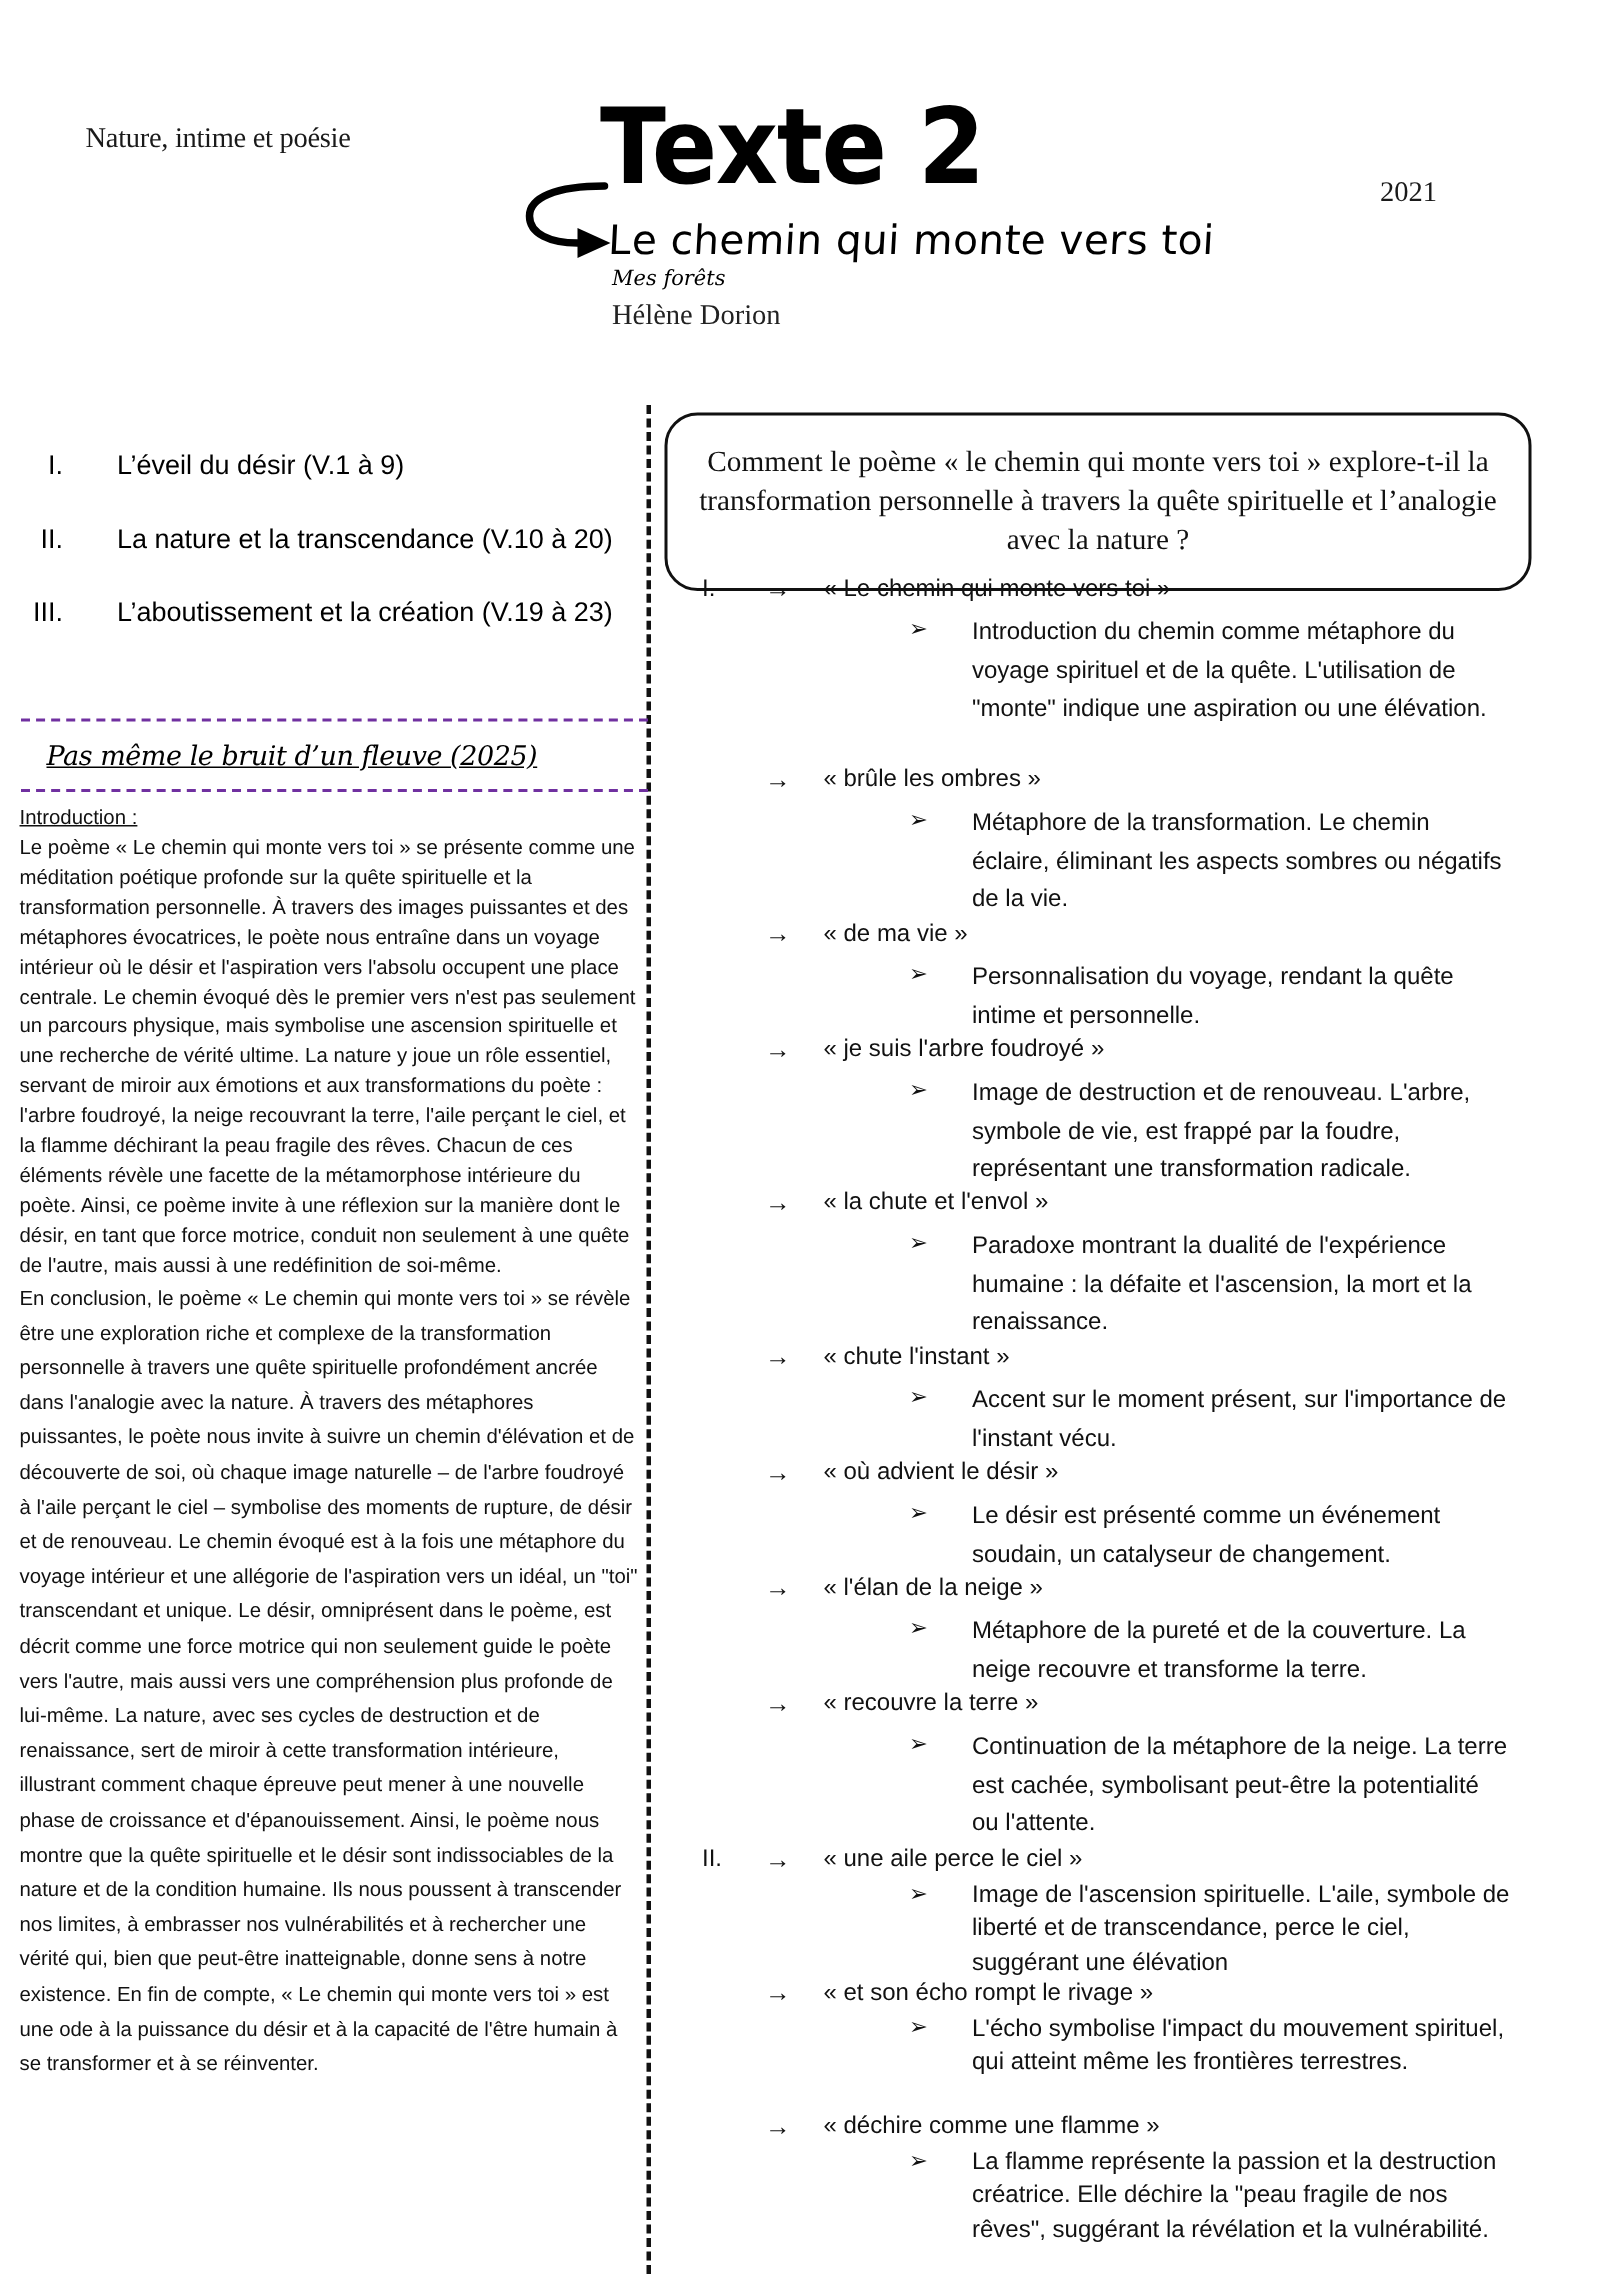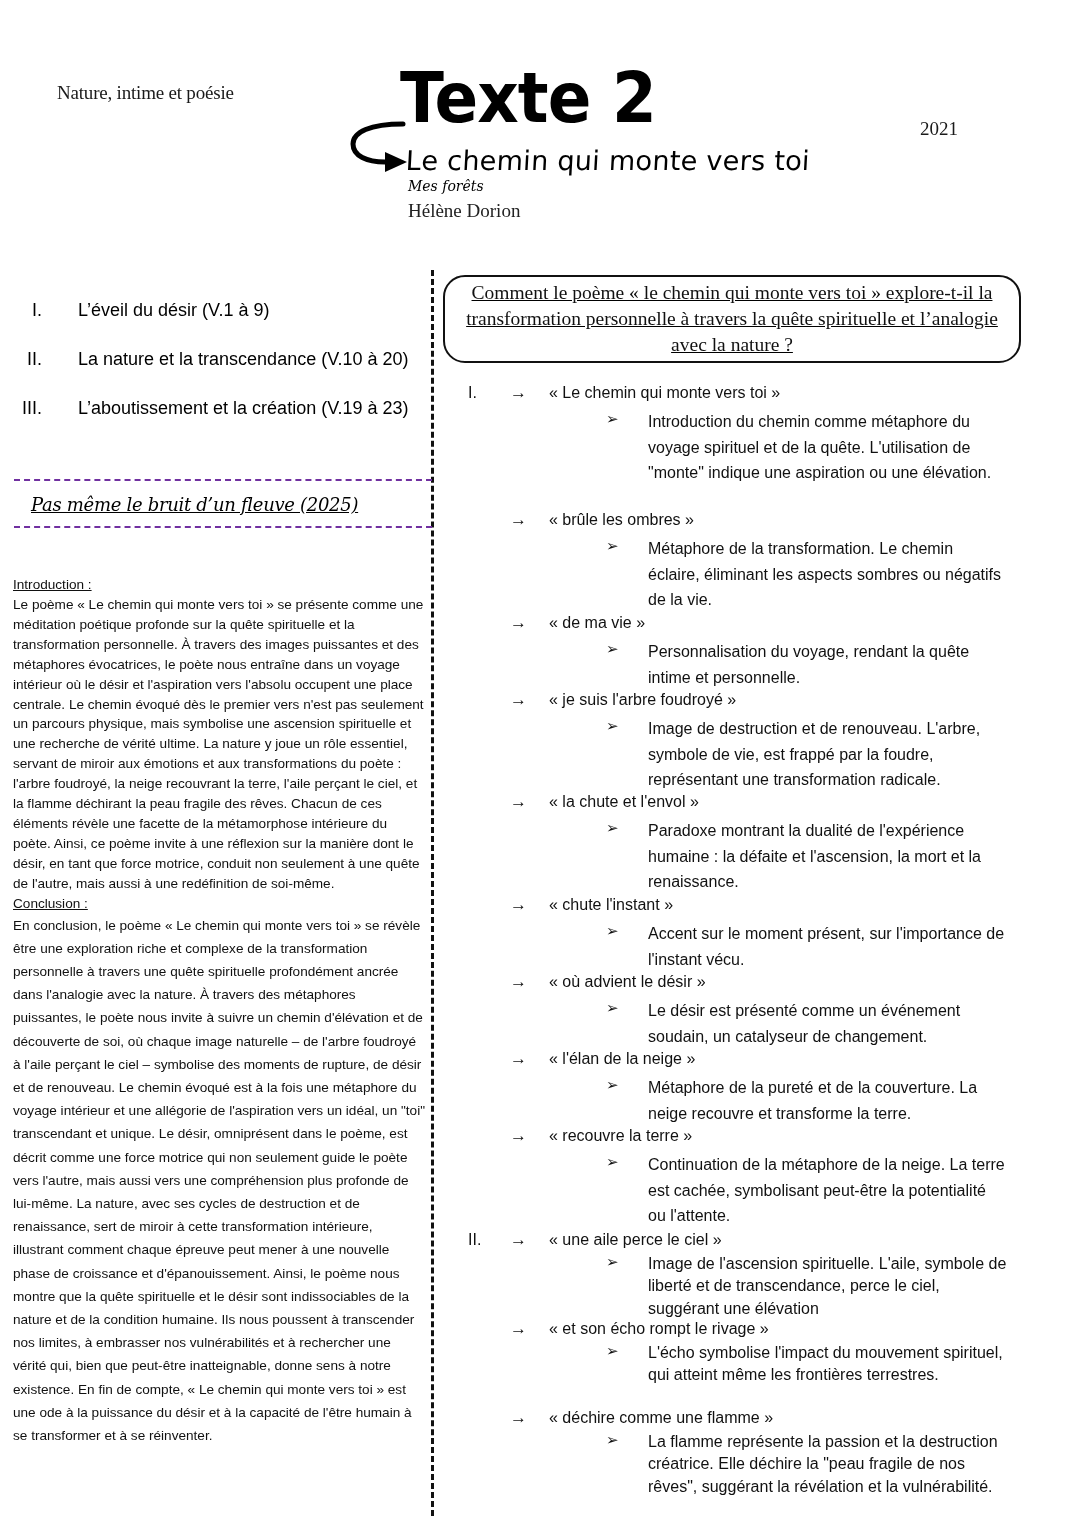--- a/index.html
+++ b/index.html
@@ -21,27 +21,27 @@
     
     .plan { position: absolute; left: 0; top: 296px; width: 430px; }
     .plan-item { position: absolute; left: 0; width: 430px; font-size: 18px; font-family: "Liberation Sans", sans-serif; }
     .plan-item .num { position: absolute; right: 388px; text-align: right; }
     .plan-item .label { position: absolute; left: 78px; white-space: nowrap; }
 
     .purple-rule { position: absolute; left: 14px; width: 418px; height: 0; border-top: 2px dashed #7030a0; }
     .sub-work { position: absolute; left: 31px; top: 494px; font-family: "DejaVu Serif", serif; font-style: italic; font-size: 18px; text-decoration: underline; letter-spacing: -0.3px; }
 
     
-    .essay { position: absolute; left: 13px; top: 535px; width: 412px; font-family: "Liberation Sans", sans-serif; font-size: 13.6px; color: #111; margin-top: 40px; }
+    .essay { position: absolute; left: 13px; top: 535px; width: 412px; font-family: "Liberation Sans", sans-serif; font-size: 13.6px; color: #111; }
     .essay .heading { text-decoration: underline; line-height: 20px; display: block; }
     .essay .intro-text { line-height: 19.9px; display: block; }
     .essay .concl-text { line-height: 23.2px; display: block; }
 
     
-    .problem-box { position: absolute; left: 443px; top: 275px; width: 578px; height: 88px; border: 2.5px solid #111; border-radius: 22px; display: flex; align-items: center; justify-content: center; text-align: center; padding: 0 16px; text-decoration: underline; }
+    .problem-box { position: absolute; left: 443px; top: 275px; width: 578px; height: 119px; border: 2.5px solid #111; border-radius: 22px; display: flex; align-items: center; justify-content: center; text-align: center; padding: 0 16px; }
     .problem-box span { font-family: "Liberation Serif", serif; font-size: 19.5px; line-height: 26px; color: #111; }
 
     
     .analysis { position: absolute; left: 440px; top: 380px; width: 600px; font-family: "Liberation Sans", sans-serif; font-size: 16px; color: #111; }
     .a-entry { position: absolute; left: 0; width: 600px; }
     .a-part { position: absolute; left: 28px; top: 0; }
     .a-arrow { position: absolute; left: 70px; top: -1px; font-size: 17px; }
     .a-quote { position: absolute; left: 109px; top: 0; white-space: nowrap; }
     .a-bullet { position: absolute; left: 166px; font-size: 15px; }
     .a-desc { position: absolute; left: 208px; width: 360px; }
@@ -77,21 +77,20 @@
   </div>
 </div>
 
 <div class="purple-rule" style="top:479px"></div>
 <div class="sub-work">Pas même le bruit d’un fleuve (2025)</div>
 <div class="purple-rule" style="top:526px"></div>
 
 <div class="essay">
   <span class="heading">Introduction :</span>
   <span class="intro-text">Le poème « Le chemin qui monte vers toi » se présente comme une méditation poétique profonde sur la quête spirituelle et la transformation personnelle. À travers des images puissantes et des métaphores évocatrices, le poète nous entraîne dans un voyage intérieur où le désir et l'aspiration vers l'absolu occupent une place centrale. Le chemin évoqué dès le premier vers n'est pas seulement un parcours physique, mais symbolise une ascension spirituelle et une recherche de vérité ultime. La nature y joue un rôle essentiel, servant de miroir aux émotions et aux transformations du poète : l'arbre foudroyé, la neige recouvrant la terre, l'aile perçant le ciel, et la flamme déchirant la peau fragile des rêves. Chacun de ces éléments révèle une facette de la métamorphose intérieure du poète. Ainsi, ce poème invite à une réflexion sur la manière dont le désir, en tant que force motrice, conduit non seulement à une quête de l'autre, mais aussi à une redéfinition de soi-même.</span>
-  <span class="heading">Conclusion :</span>
   <span class="concl-text">En conclusion, le poème « Le chemin qui monte vers toi » se révèle être une exploration riche et complexe de la transformation personnelle à travers une quête spirituelle profondément ancrée dans l'analogie avec la nature. À travers des métaphores puissantes, le poète nous invite à suivre un chemin d'élévation et de découverte de soi, où chaque image naturelle – de l'arbre foudroyé à l'aile perçant le ciel – symbolise des moments de rupture, de désir et de renouveau. Le chemin évoqué est à la fois une métaphore du voyage intérieur et une allégorie de l'aspiration vers un idéal, un "toi" transcendant et unique. Le désir, omniprésent dans le poème, est décrit comme une force motrice qui non seulement guide le poète vers l'autre, mais aussi vers une compréhension plus profonde de lui-même. La nature, avec ses cycles de destruction et de renaissance, sert de miroir à cette transformation intérieure, illustrant comment chaque épreuve peut mener à une nouvelle phase de croissance et d'épanouissement. Ainsi, le poème nous montre que la quête spirituelle et le désir sont indissociables de la nature et de la condition humaine. Ils nous poussent à transcender nos limites, à embrasser nos vulnérabilités et à rechercher une vérité qui, bien que peut-être inatteignable, donne sens à notre existence. En fin de compte, « Le chemin qui monte vers toi » est une ode à la puissance du désir et à la capacité de l'être humain à se transformer et à se réinventer.</span>
 </div>
 
 <div class="problem-box">
   <span>Comment le poème « le chemin qui monte vers toi » explore-t-il la transformation personnelle à travers la quête spirituelle et l’analogie avec la nature ?</span>
 </div>
 
 <div class="analysis">
 
   <div class="a-entry" style="top:4px">

